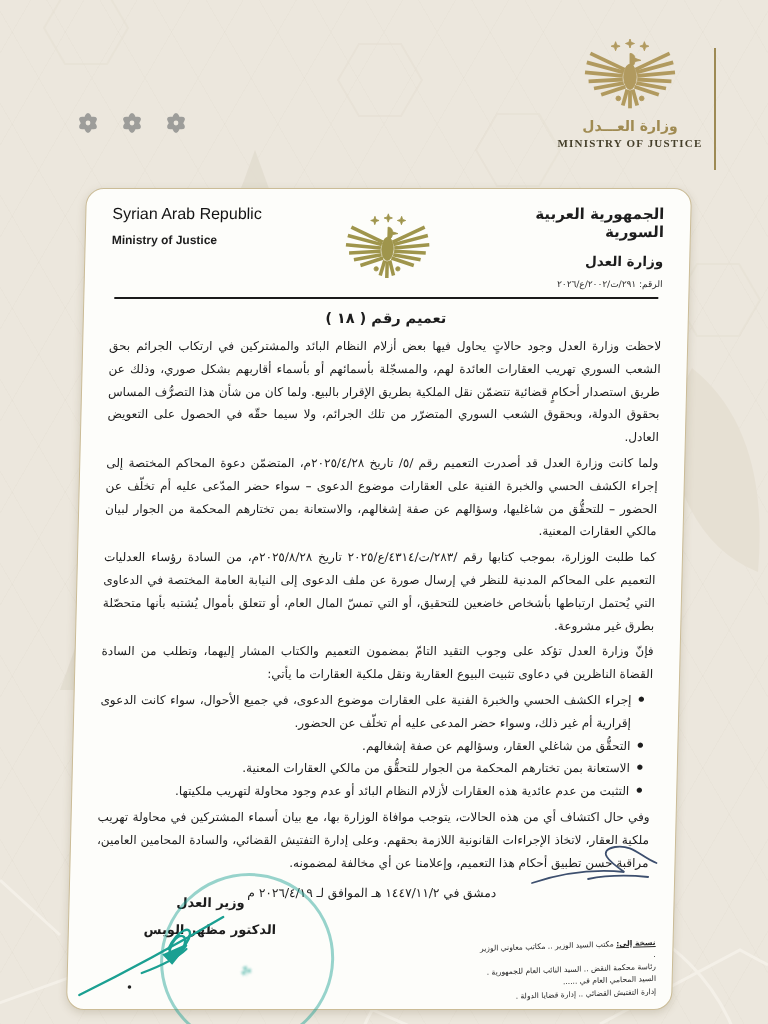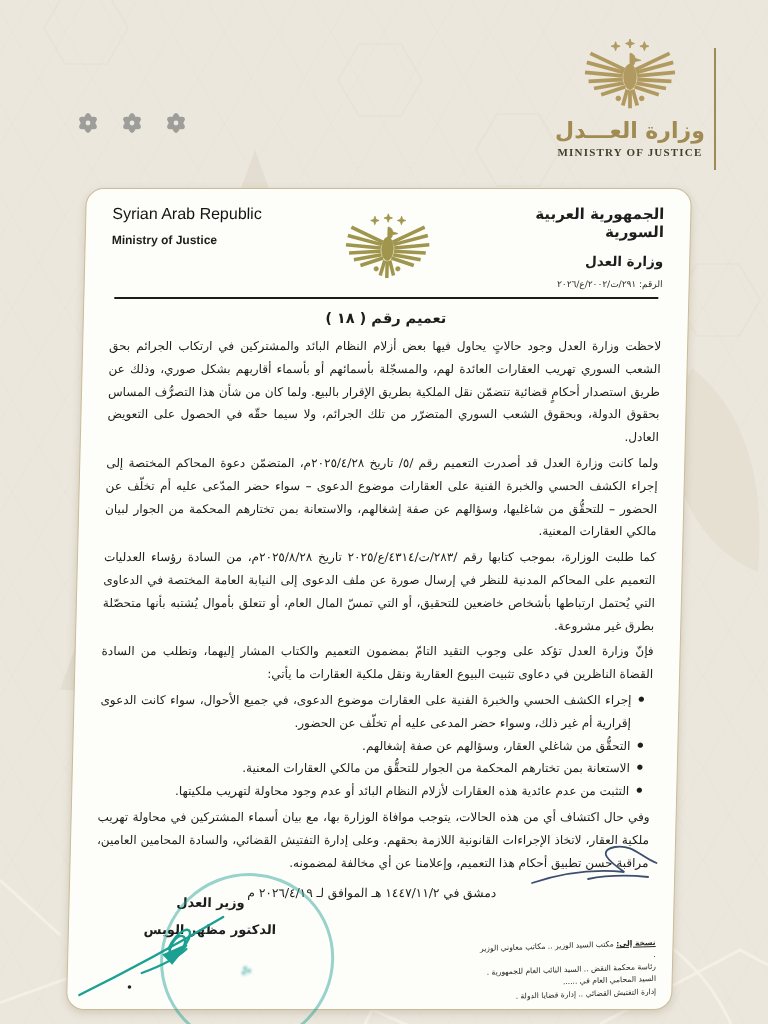--- a/index.html
+++ b/index.html
@@ -14,21 +14,21 @@
     background:
       repeating-linear-gradient(60deg, rgba(120,105,75,.025) 0 1px, transparent 1px 46px),
       repeating-linear-gradient(-60deg, rgba(120,105,75,.025) 0 1px, transparent 1px 46px);
   }
   .bg-deco{position:absolute;left:0;top:0;z-index:0;}
 
   
   .flowers{position:absolute;left:66px;top:100px;z-index:1;}
   .brand{position:absolute;right:58px;top:36px;width:160px;text-align:center;z-index:1;}
   .brand .eagle{display:block;margin:0 auto;color:#b19a5f;}
-  .brand-ar{font-size:22px;color:#a08b52;font-weight:bold;margin-top:4px;letter-spacing:1px;}
+  .brand-ar{font-size:14px;color:#a08b52;font-weight:bold;margin-top:4px;letter-spacing:1px;}
   .brand-en{font-size:11px;color:#453f2a;font-weight:600;letter-spacing:1.2px;margin-top:3px;
             font-family:"Liberation Serif",serif;}
   .brand-divider{position:absolute;right:52px;top:48px;width:2px;height:122px;background:#9d8a54;z-index:1;}
 
   
   .card{
     position:absolute;left:86px;top:188px;width:604px;height:820px;z-index:2;
     background:#fdfdfa;border:1px solid #cbbc97;border-radius:18px;
     transform:skewX(-1.4deg);transform-origin:50% 0;
     box-shadow:0 3px 8px rgba(110,95,60,.22);

